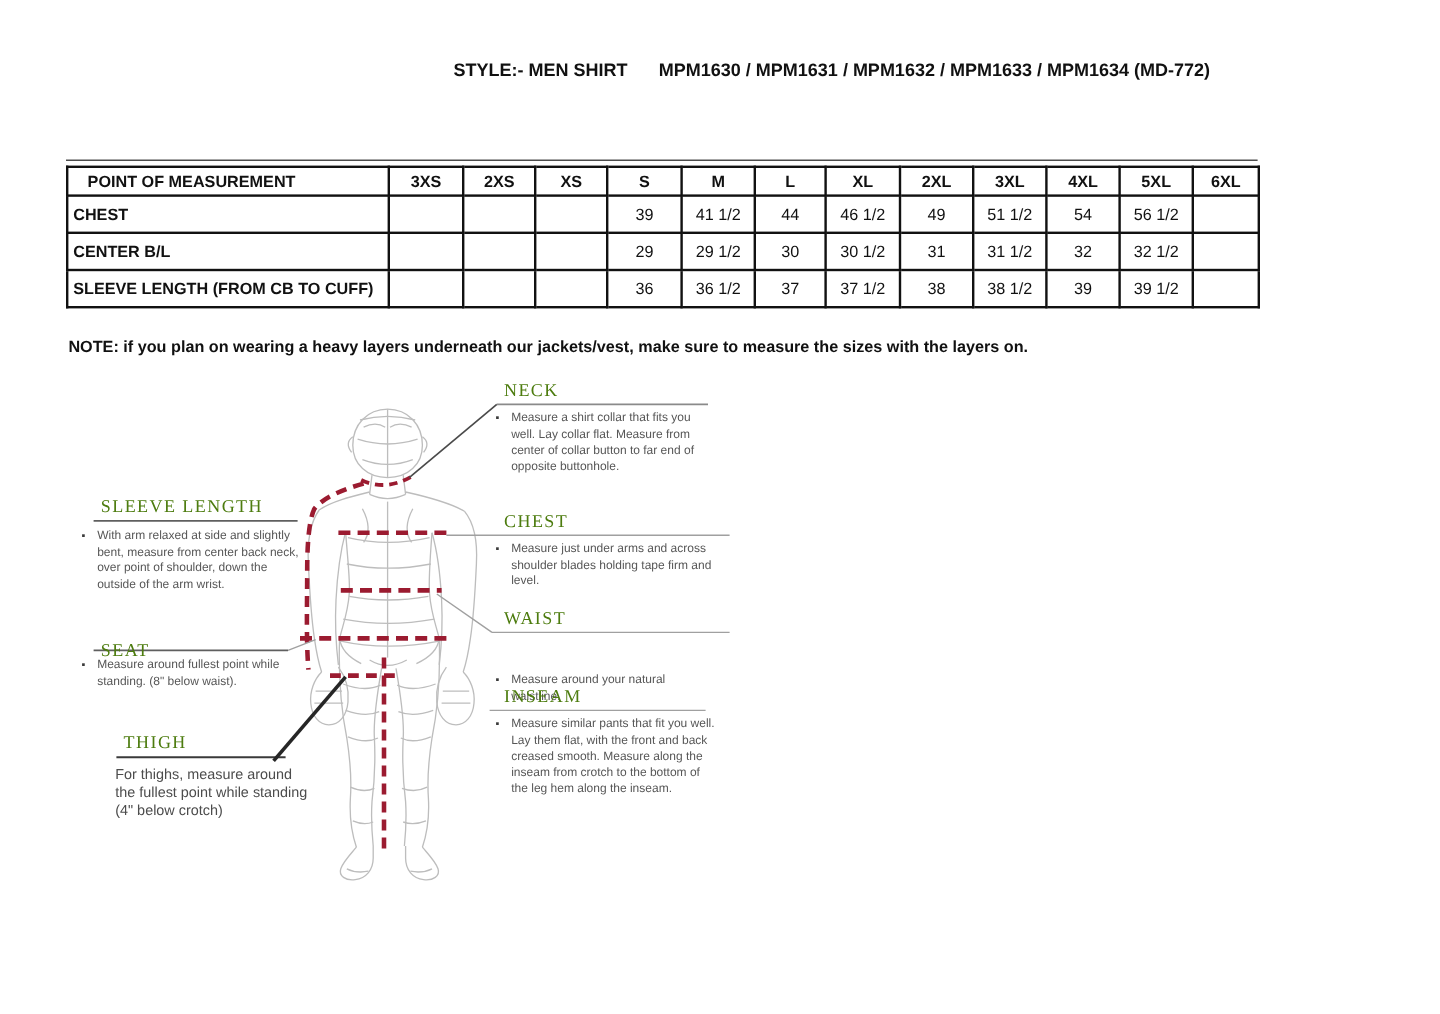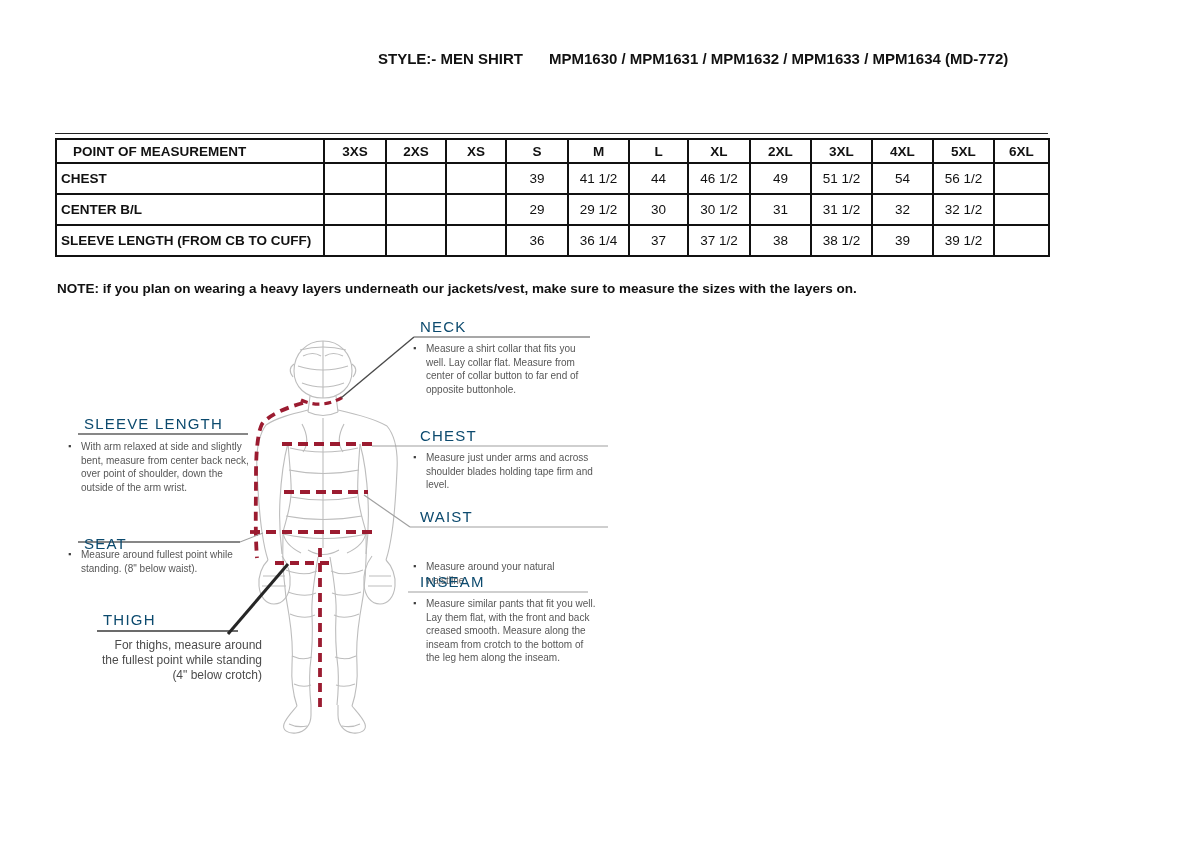--- a/index.html
+++ b/index.html
@@ -16,24 +16,24 @@
   #size-table th{height:22px;font-weight:bold;text-align:center;padding:0 2px;}
   #size-table th.pom{text-align:left;padding-left:16px;}
   #size-table td{height:29px;text-align:center;font-weight:normal;padding:0 2px;}
   #size-table td.rowlabel{text-align:left;font-weight:bold;padding-left:4px;}
   #table-topline{position:absolute;left:55px;top:133px;width:993px;height:0;border-top:1.5px solid #222;}
 
   
   #note{position:absolute;left:57px;top:281px;width:1100px;font-size:13.5px;font-weight:bold;color:#111;}
 
   
-  .mg-header{position:absolute;font-size:15px;letter-spacing:1.2px;color:#0c4a6e;white-space:nowrap;}
+  .mg-header{position:absolute;font-size:15px;letter-spacing:1.2px;color:#4d7c0f;white-space:nowrap;font-family:Liberation Serif, serif;}
   .mg-desc{position:absolute;font-size:10px;line-height:13.5px;color:#575757;}
   .bullet-desc::before{content:"▪";position:absolute;left:-13px;top:0px;font-size:9px;color:#3a3a3a;}
-  #thigh-desc{font-size:12px;line-height:15px;color:#4c4c4c;text-align:right;}
+  #thigh-desc{font-size:12px;line-height:15px;color:#4c4c4c;}
 
   #diagram-svg{position:absolute;left:0;top:0;width:1200px;height:845px;pointer-events:none;}
 </style>
 </head>
 <body>
 
 <div id="page">
 
   <div id="title">
     <span>STYLE:- MEN SHIRT</span><span class="codes">MPM1630 / MPM1631 / MPM1632 / MPM1633 / MPM1634 (MD-772)</span>
@@ -104,21 +104,21 @@
           <td>32</td>
           <td>32 1/2</td>
           <td></td>
         </tr>
         <tr>
           <td class="rowlabel">SLEEVE LENGTH (FROM CB TO CUFF)</td>
           <td></td>
           <td></td>
           <td></td>
           <td>36</td>
-          <td>36 1/4</td>
+          <td>36 1/2</td>
           <td>37</td>
           <td>37 1/2</td>
           <td>38</td>
           <td>38 1/2</td>
           <td>39</td>
           <td>39 1/2</td>
           <td></td>
         </tr>
       </tbody>
   </table>

